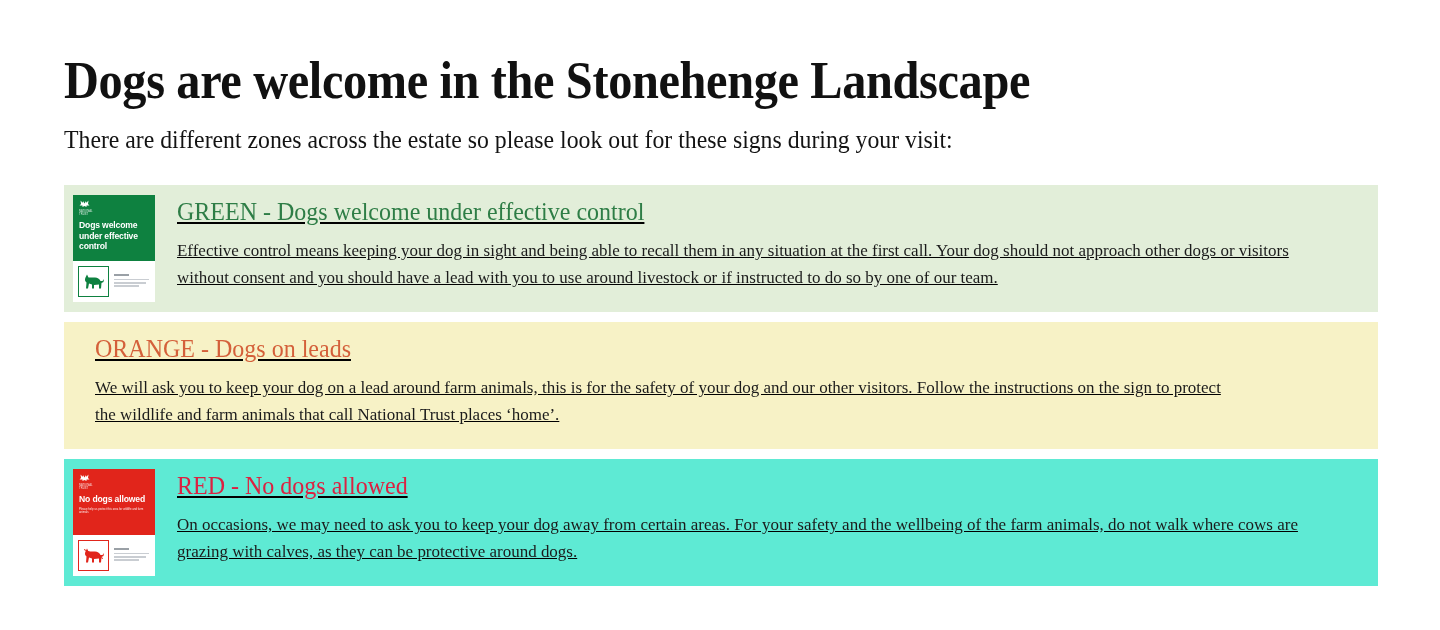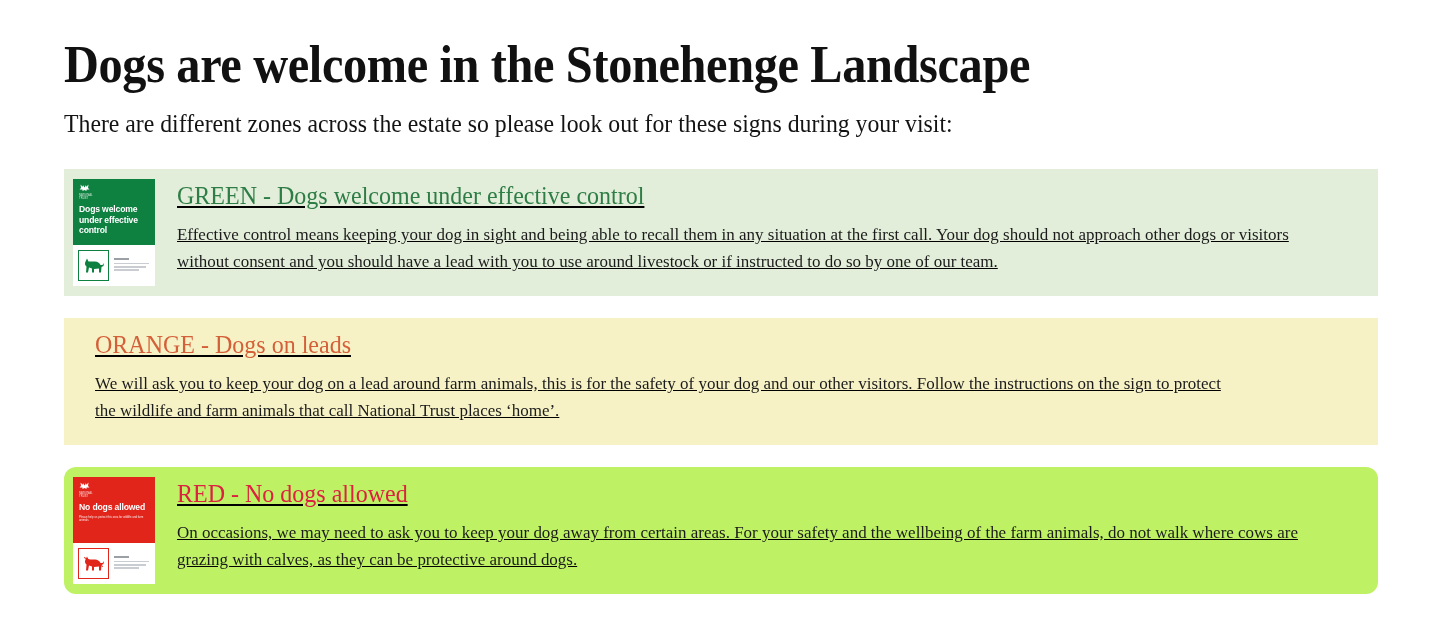--- a/index.html
+++ b/index.html
@@ -11,21 +11,21 @@
     height: 630px;
     background: #ffffff;
     font-family: "Liberation Serif", "DejaVu Serif", serif;
     overflow: hidden;
   }
   .page {
     position: relative;
     width: 1440px;
     height: 454px;
     box-sizing: border-box;
-    padding: 0 64px;
+    padding: 16px 64px;
   }
   .page-title {
     margin: 0;
     padding-top: 34px;
     font-family: "Liberation Serif", "DejaVu Serif", serif;
     font-size: 52px;
     line-height: 62px;
     font-weight: 700;
     letter-spacing: -0.4px;
     color: #111111;
@@ -48,25 +48,25 @@
 
   .zones {
     margin-top: 29px;
   }
   .zone-card {
     display: flex;
     align-items: flex-start;
     box-sizing: border-box;
     width: 1314px;
     padding: 10px 12px 10px 9px;
-    margin-bottom: 22px;
+    margin-bottom: 10px;
   }
   .zone-card.green  { background: #e2eed9; min-height: 127px; }
   .zone-card.orange { background: #f7f2c6; min-height: 127px; }
-  .zone-card.red    { background: #bef264; min-height: 127px; border-radius: 12px; }
+  .zone-card.red    { background: #5eead4; min-height: 127px; }
 
   
   .sign {
     flex: 0 0 auto;
     width: 82px;
     height: 107px;
     background: #ffffff;
     box-sizing: border-box;
     display: flex;
     flex-direction: column;

